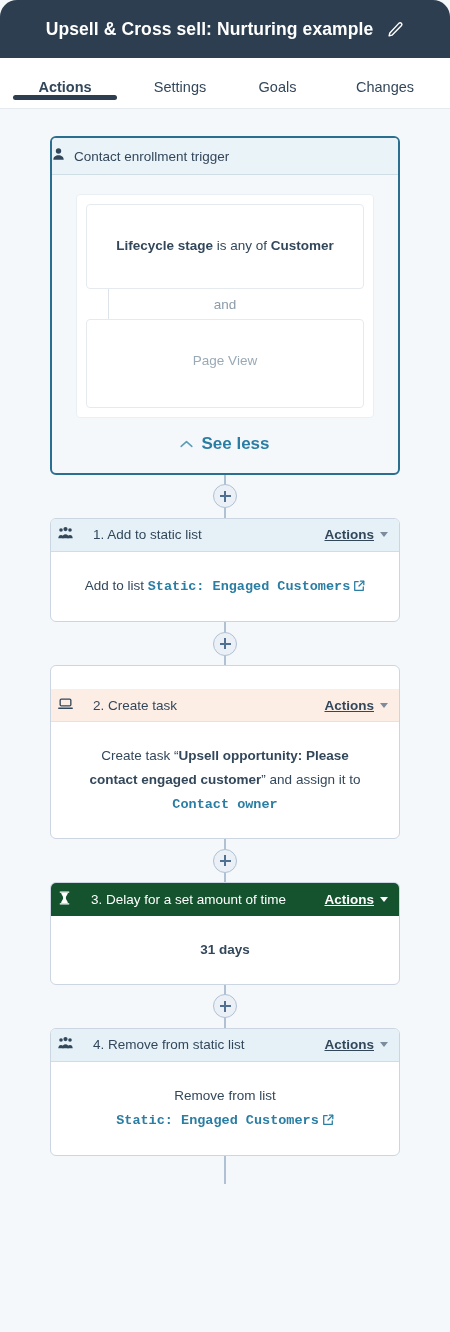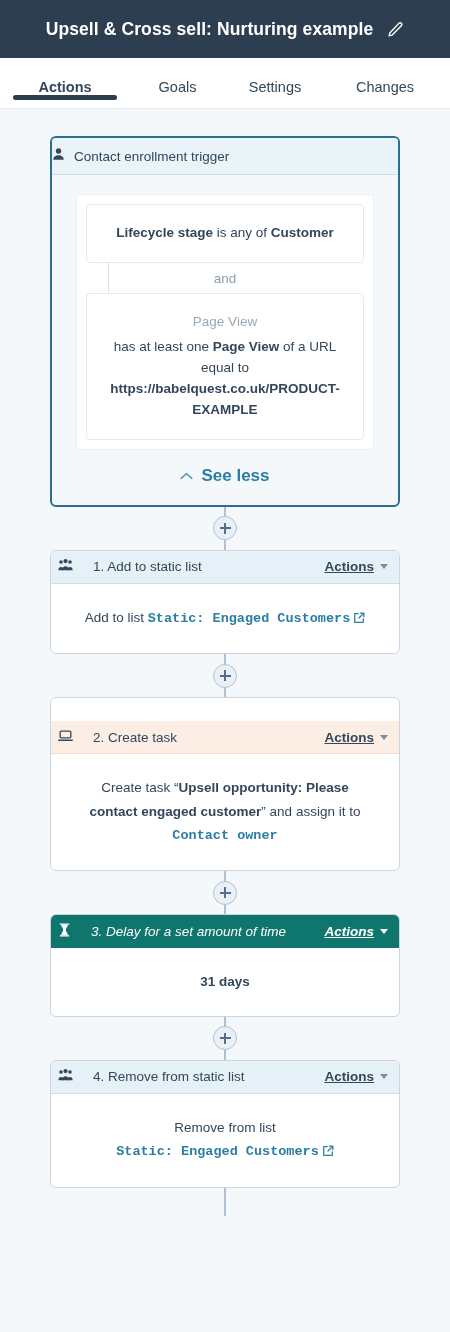--- a/index.html
+++ b/index.html
@@ -3,21 +3,21 @@
 <meta charset="utf-8">
 <style>
   * { box-sizing: border-box; margin: 0; padding: 0; }
   html, body {
     width: 450px;
     height: 1332px;
     background: #f5f8fa;
     font-family: "Liberation Sans", sans-serif;
     -webkit-font-smoothing: antialiased;
   }
-  .page { position: relative; width: 450px; height: 1332px; overflow: hidden; background: #f5f8fa; }
+  .page { position: relative; width: 450px; height: 1332px; overflow: hidden; background: #f5f8fa; border-radius: 17px; }
 
   
   .topbar {
     height: 58px;
     background: #2d3e50;
     display: flex;
     align-items: center;
     justify-content: center;
     gap: 14px;
   }
@@ -117,21 +117,21 @@
     background: #ffffff;
     border: 1px solid #eaeff3;
     border-radius: 4px;
     padding: 9px;
     position: relative;
   }
   .cond-box {
     background: #ffffff;
     border: 1px solid #e5eaef;
     border-radius: 4px;
-    padding: 18px 14px;
+    padding: 31px 14px;
     text-align: center;
     font-size: 13.5px;
     color: #33475b;
     line-height: 1.55;
     position: relative;
     z-index: 2;
   }
   .cond-title { color: #99a9b5; margin-bottom: 4px; }
   .and-row {
     text-align: center;
@@ -171,21 +171,21 @@
   .card-head {
     height: 33px;
     display: flex;
     align-items: center;
     padding: 0 11px 0 7px;
     gap: 20px;
     font-size: 13.5px;
   }
   .card-head.list   { background: #e5f1f7; color: #33475b; border-bottom: 1px solid #cfdde5; }
   .card-head.task   { background: #fdeee5; color: #33475b; border-bottom: 1px solid #f3ded2; margin-top: 23px; }
-  .card-head.delay  { background: #0f766e; color: #ffffff; font-style: italic; }
+  .card-head.delay  { background: #14532d; color: #ffffff; }
   .card-head-label { flex: 1; white-space: nowrap; }
   .actions-btn {
     display: flex; align-items: center; gap: 6px;
     cursor: pointer;
     font-weight: bold;
     font-size: 13.5px;
   }
   .actions-btn .txt { text-decoration: underline; }
   .card-head.list .actions-btn, .card-head.task .actions-btn { color: #33475b; }
   .card-head.delay .actions-btn { color: #ffffff; }
@@ -231,22 +231,22 @@
     <div class="topbar-title">Upsell &amp; Cross sell: Nurturing example</div>
     <span class="pencil-icon">
       <svg width="17" height="17" viewBox="0 0 24 24" fill="none" stroke="#ffffff" stroke-width="2" stroke-linecap="round" stroke-linejoin="round">
         <path d="M17 3a2.5 2.5 0 0 1 3.5 3.5L7 20l-4 1 1-4Z"></path>
       </svg>
     </span>
   </div>
 
   <div class="tabbar">
     <div class="tab t0 active"><span>Actions</span></div>
+    <div class="tab t1"><span>Settings</span></div>
     <div class="tab t2"><span>Goals</span></div>
-    <div class="tab t1"><span>Settings</span></div>
     <div class="tab t3"><span>Changes</span></div>
   </div>
 
   <div class="canvas">
     <div class="flow">
 
       <div class="trigger-card">
         <div class="trigger-head">
           <span>
             <svg width="13" height="14" viewBox="0 0 16 16" fill="#33475b">
@@ -264,21 +264,20 @@
               <span style="font-weight:bold">Lifecycle stage</span><span> is any of </span><span style="font-weight:bold">Customer</span>
             </div>
 
             <div class="and-row">
               <span class="and-line"></span>
               <span>and</span>
             </div>
 
             <div class="cond-box">
               <div class="cond-title">Page View</div>
-              <div><span>has at least one </span><span style="font-weight:bold">Page View</span><span> of a URL equal to </span><span style="font-weight:bold">https://babelquest.co.uk/PRODUCT-EXAMPLE</span></div>
             </div>
 
           </div>
 
           <div class="see-less">
             <span class="chev">
               <svg width="13" height="8" viewBox="0 0 14 9" fill="none" stroke="#5b9cb8" stroke-width="1.7" stroke-linecap="round" stroke-linejoin="round">
                 <path d="M1 7.2 7 1.8l6 5.4"></path>
               </svg>
             </span>

